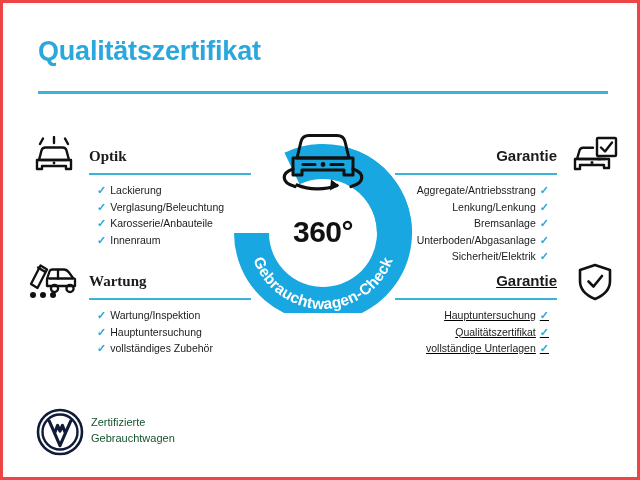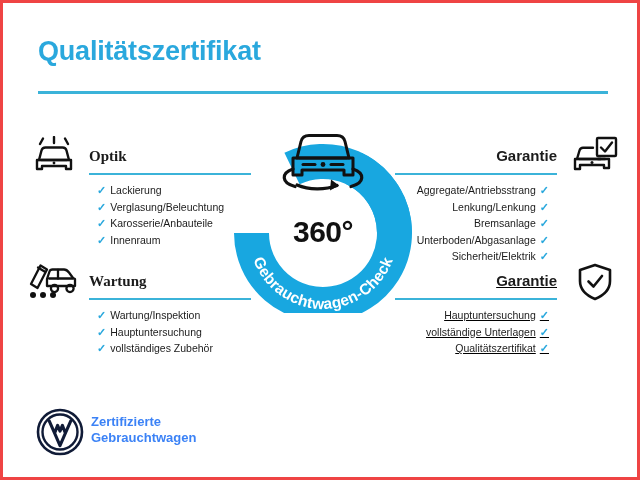--- a/index.html
+++ b/index.html
@@ -135,23 +135,23 @@
     position: absolute;
     left: 33px;
     top: 405px;
     width: 48px;
     height: 48px;
   }
   #footer-text {
     position: absolute;
     left: 88px;
     top: 411px;
-    font-size: 13px;
-    font-weight: bold;
-    color: #3b82f6;
+    font-size: 11px;
+    font-weight: normal;
+    color: #14532d;
     line-height: 16px;
     white-space: nowrap;
   }
 </style>
 </head>
 <body>
 
 <div id="page">
 
   <div id="page-title">Qualitätszertifikat</div>
@@ -242,22 +242,22 @@
     </ul>
   </div>
 
   <div class="section col-right" id="sec-garantie">
     <div class="sec-head">
       <div class="sec-title">Garantie</div>
       <div class="sec-rule" style="width:162px"></div>
     </div>
     <ul class="sec-list">
       <li><span>Hauptuntersuchung</span><span class="chk">✓</span></li>
+      <li><span>Qualitätszertifikat</span><span class="chk">✓</span></li>
       <li><span>vollständige Unterlagen</span><span class="chk">✓</span></li>
-      <li><span>Qualitätszertifikat</span><span class="chk">✓</span></li>
     </ul>
   </div>
 
   <div id="badge">
     <svg width="196" height="192" viewBox="0 0 196 192">
       <defs>
         <path id="arcPath" d="M 24 114 A 74 74 0 0 0 172 114" fill="none"></path>
       </defs>
 
       <path d="M 26.5 112

